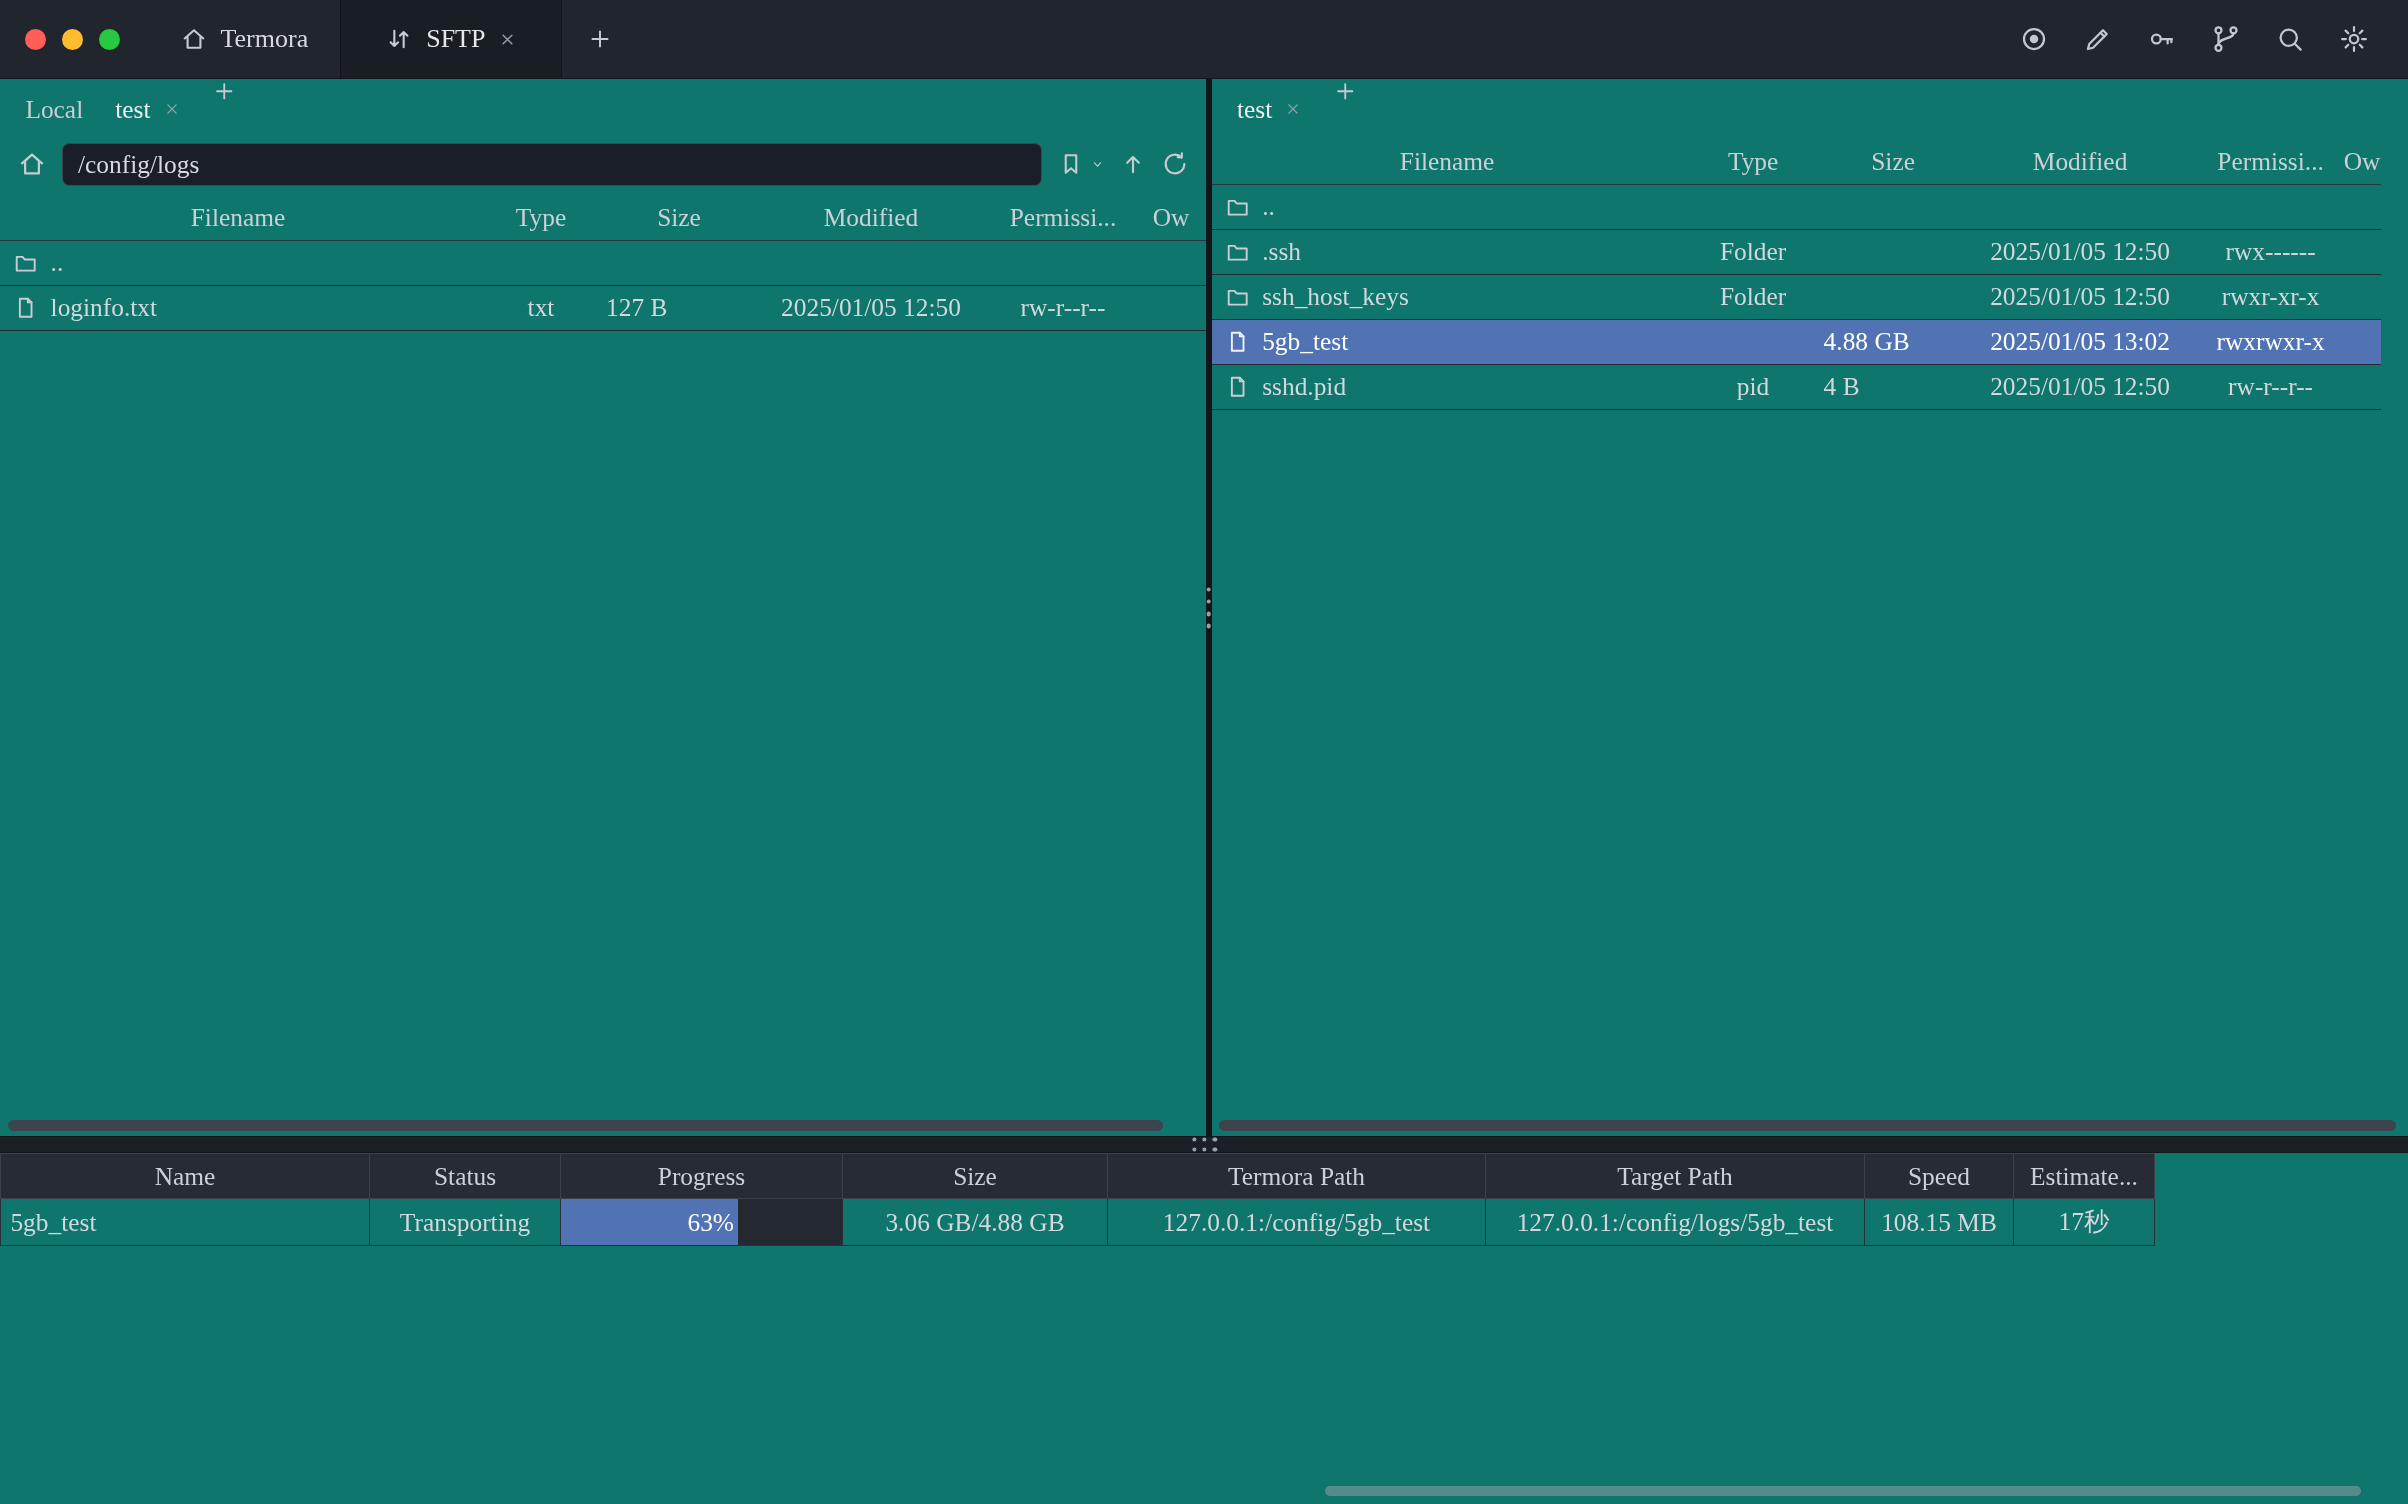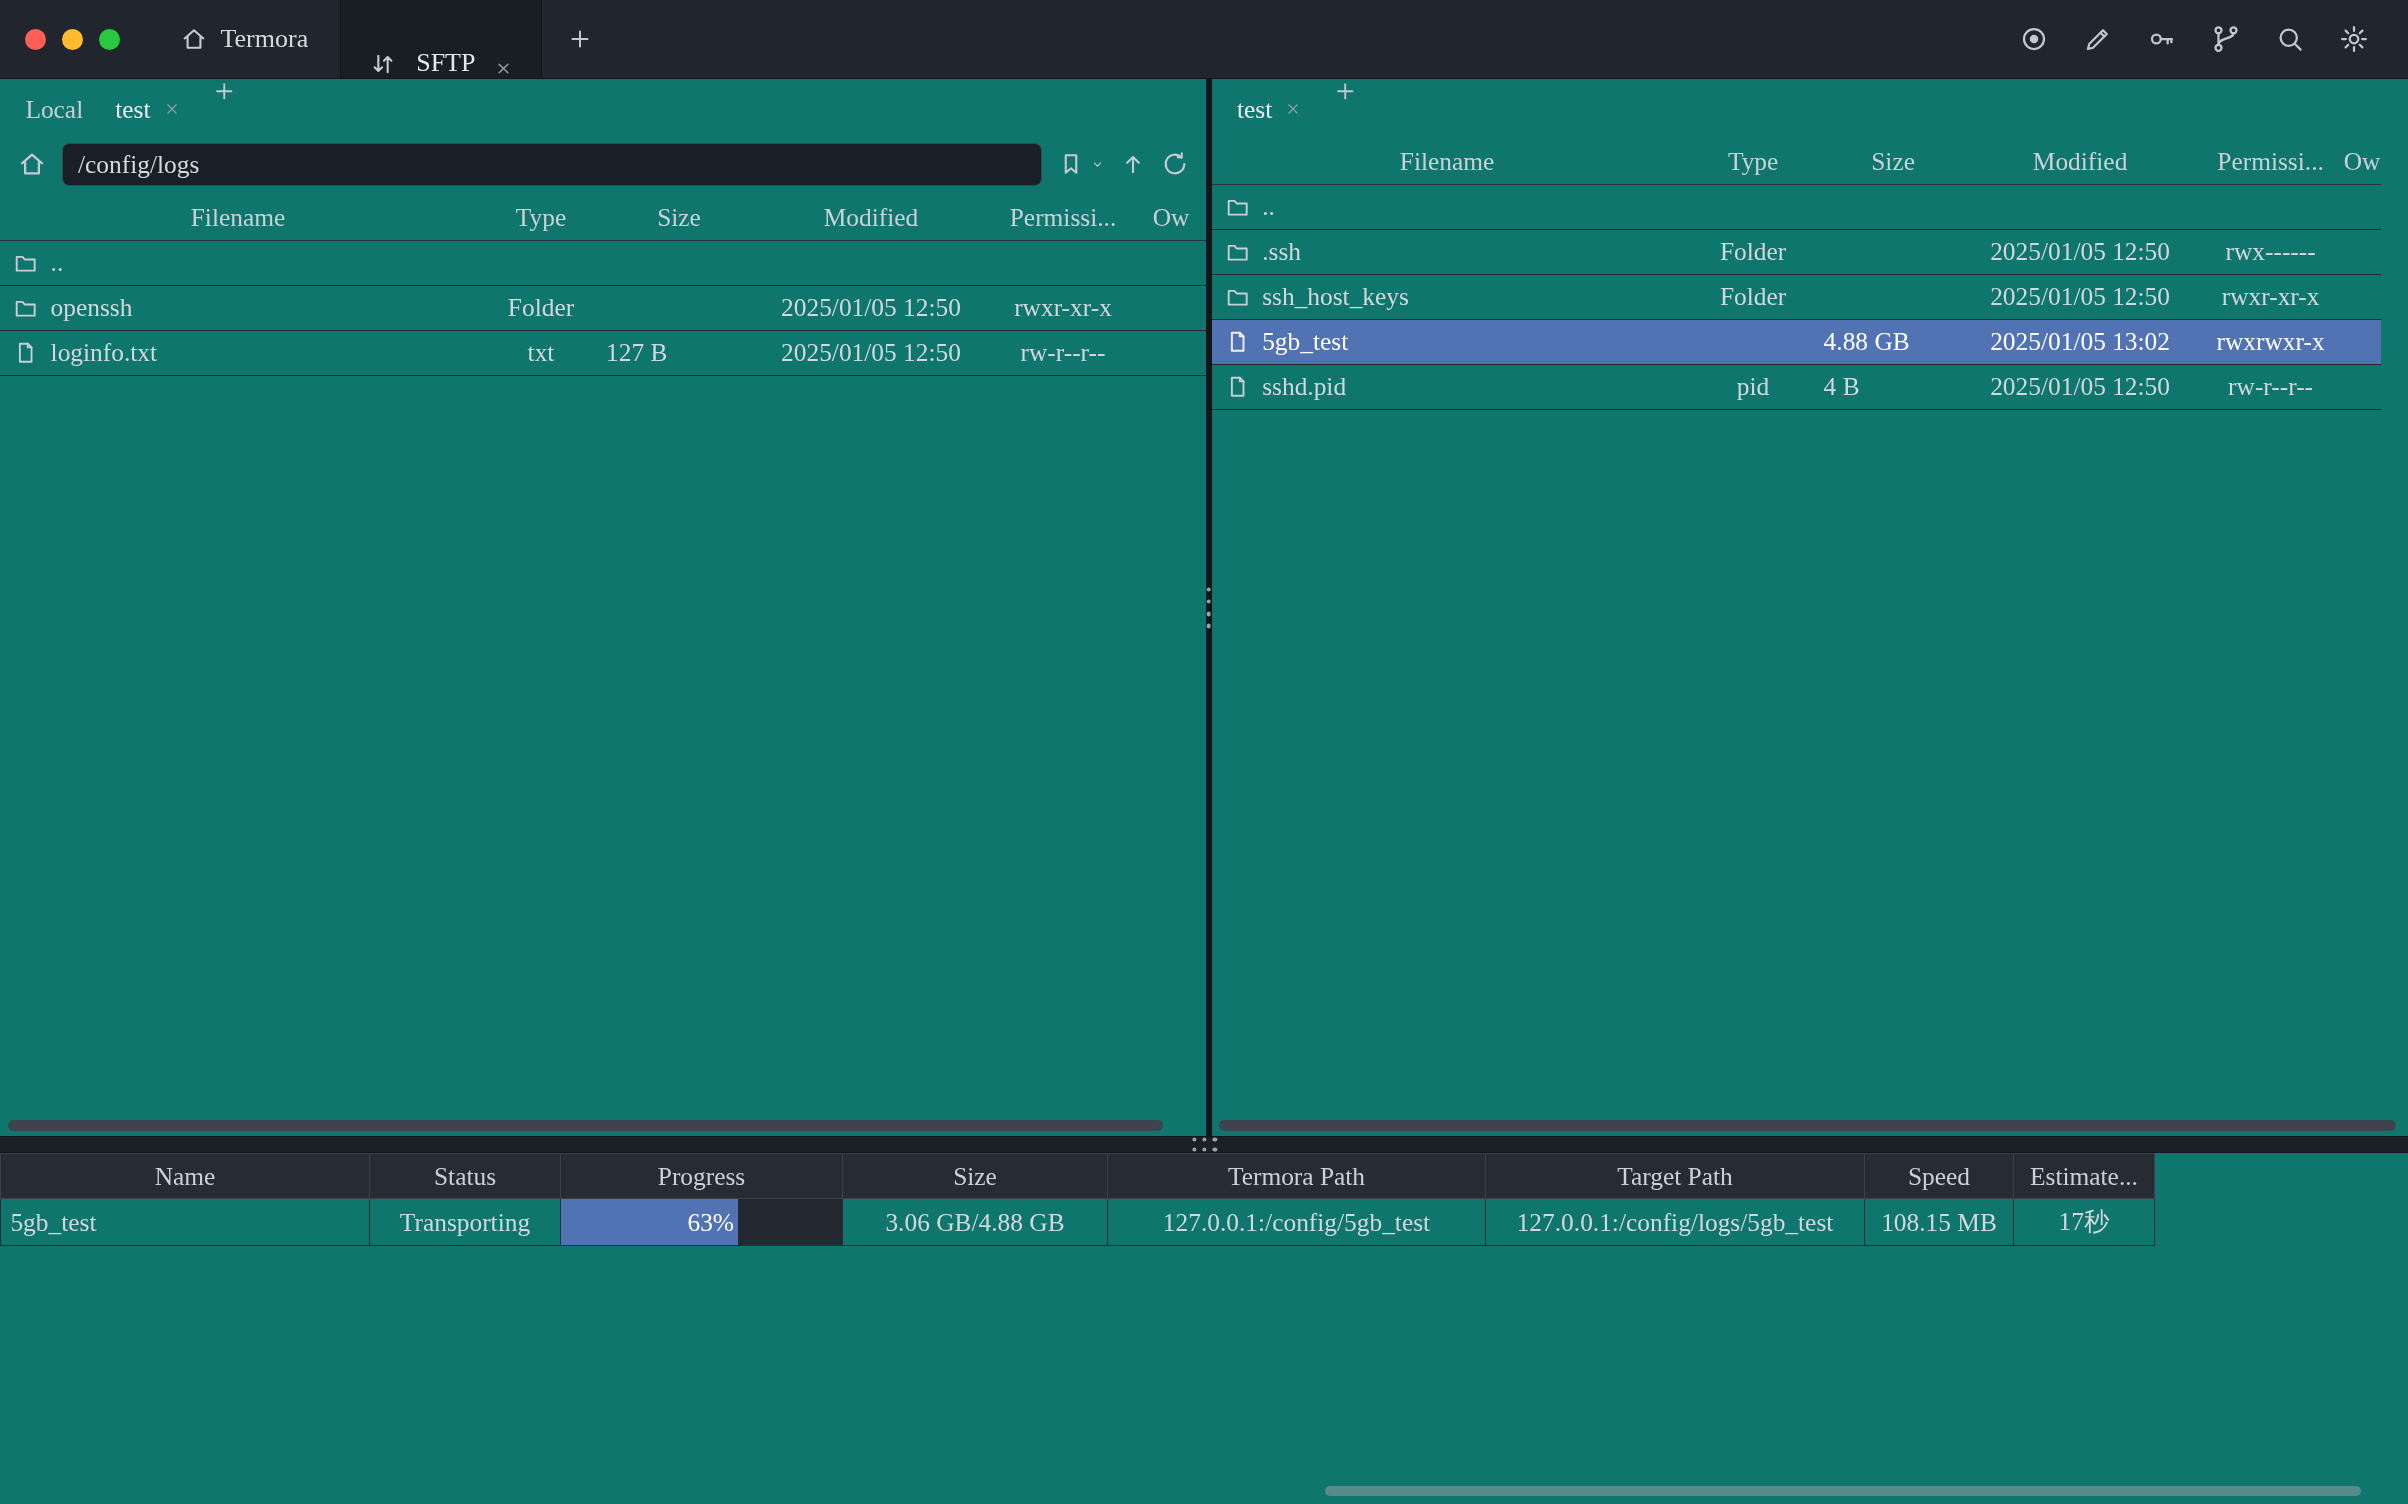--- a/index.html
+++ b/index.html
@@ -12,21 +12,21 @@
   svg { display:block; }
   .st { fill:none; stroke:currentColor; stroke-width:1.8; stroke-linecap:round; stroke-linejoin:round; }
 
   
   .titlebar { height:79px; background:#21252d; border-bottom:0.9px solid #121519; display:flex; align-items:stretch; }
   .traffic { display:flex; align-items:center; gap:16px; padding:0 28px 0 24.5px; }
   .light { width:21px; height:21px; border-radius:50%; }
   .light.red{background:#ff5f57}.light.yellow{background:#febc2e}.light.green{background:#28c840}
   .app-tab { display:flex; align-items:center; gap:13px; padding:0 32px; color:#d6dae0; font-size:26px; }
   .app-tab svg, .sftp-tab svg.ticon { width:28px; height:28px; color:#c6cbd3; }
-  .sftp-tab { display:flex; align-items:flex-end; gap:19px; padding:0 28px; background:#191d24;
+  .sftp-tab { display:flex; align-items:center; gap:13px; padding:0 44px; background:#191d24;
               border-left:0.9px solid #121519; border-right:0.9px solid #121519; font-size:26px; color:#e4e7ec; }
   .tclose svg { width:19px; height:19px; color:#9aa0a9; }
   .titlebar-add { display:flex; align-items:center; padding:0 24.5px; color:#c6cbd3; }
   .titlebar-add svg { width:26px; height:26px; }
   .titlebar-icons { margin-left:auto; display:flex; align-items:center; gap:34px; padding-right:40px; color:#c2c7cf; }
   .titlebar-icons svg { width:30px; height:30px; }
 
   
   .main { display:flex; height:1057px; }
   .pane { display:flex; flex-direction:column; min-width:0; }
@@ -293,37 +293,20 @@
                     <span>..</span>
                   </span>
                 </td>
                 <td class="c-type"></td>
                 <td class="c-size"></td>
                 <td class="c-mod"></td>
                 <td class="c-perm"></td>
                 <td class="c-owner"></td>
               </tr>
 
-              <tr>
-                <td class="c-name">
-                  <span class="name-wrap">
-                    <span class="icon-slot" data-icon="folder">
-                      <svg class="ic-folder" viewBox="0 0 27 27" width="25.4" height="25.4">
-                        <use href="#i-folder"></use>
-                      </svg>
-                    </span>
-                    <span>openssh</span>
-                  </span>
-                </td>
-                <td class="c-type">Folder</td>
-                <td class="c-size"></td>
-                <td class="c-mod">2025/01/05 12:50</td>
-                <td class="c-perm">rwxr-xr-x</td>
-                <td class="c-owner"></td>
-              </tr>
 
               <tr>
                 <td class="c-name">
                   <span class="name-wrap">
                     <span class="icon-slot" data-icon="file">
                       <svg class="ic-file" viewBox="0 0 27 27" width="25.4" height="25.4">
                         <use href="#i-file"></use>
                       </svg>
                     </span>
                     <span>loginfo.txt</span>

